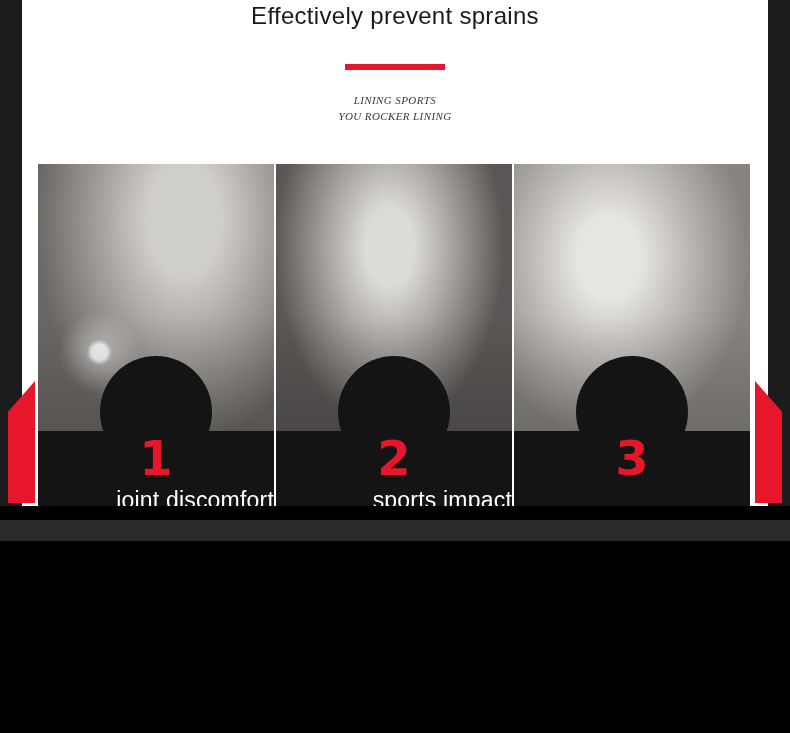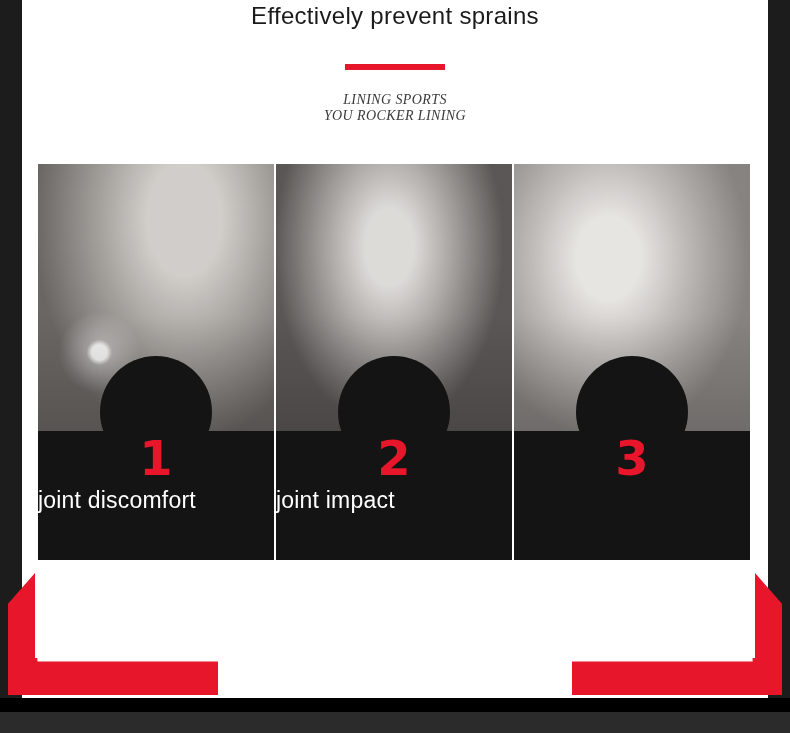--- a/index.html
+++ b/index.html
@@ -10,21 +10,21 @@
   body {
     width: 790px;
     height: 733px;
     font-family: "Liberation Sans", sans-serif;
     overflow: hidden;
   }
 
   .page {
     position: relative;
     width: 790px;
-    height: 733px;
+    height: 541px;
     background: #ffffff;
     overflow: hidden;
   }
 
   
   .bar-left {
     position: absolute;
     left: 0; top: 0;
     width: 22px; height: 712px;
     background: #1c1c1c;
@@ -88,21 +88,21 @@
     height: 6px;
     background: #e8162a;
     margin: 34px auto 0 auto;
   }
 
   .brand {
     text-align: center;
     margin-top: 22px;
     color: #3a3a3a;
     font-style: italic;
-    font-size: 14px;
+    font-size: 11px;
     line-height: 16px;
     letter-spacing: 0.4px;
     font-family: "Liberation Serif", serif;
   }
 
   
   .tiles {
     position: absolute;
     left: 3px;
     top: 164px;
@@ -179,21 +179,21 @@
     font-size: 48px;
     font-weight: 700;
     line-height: 1;
     font-family: "DejaVu Sans", sans-serif;
   }
   .tile-label {
     position: absolute;
     left: 0;
     bottom: 46px;
     width: 236px;
-    text-align: left;
+    text-align: right;
     color: #ffffff;
     font-size: 23px;
     font-weight: 400;
     letter-spacing: 0.2px;
   }
 </style>
 </head>
 <body>
 
 <div class="page">
@@ -222,21 +222,21 @@
         <div class="circle"></div>
         <div class="number">1</div>
         <div class="tile-label">joint discomfort</div>
       </div>
 
       <div class="tile">
         <div class="photo photo-2"></div>
         <div class="caption-box"></div>
         <div class="circle"></div>
         <div class="number">2</div>
-        <div class="tile-label">joint impact</div>
+        <div class="tile-label">sports impact</div>
       </div>
 
       <div class="tile">
         <div class="photo photo-3"></div>
         <div class="caption-box"></div>
         <div class="circle"></div>
         <div class="number">3</div>
       </div>
 
     </div>

